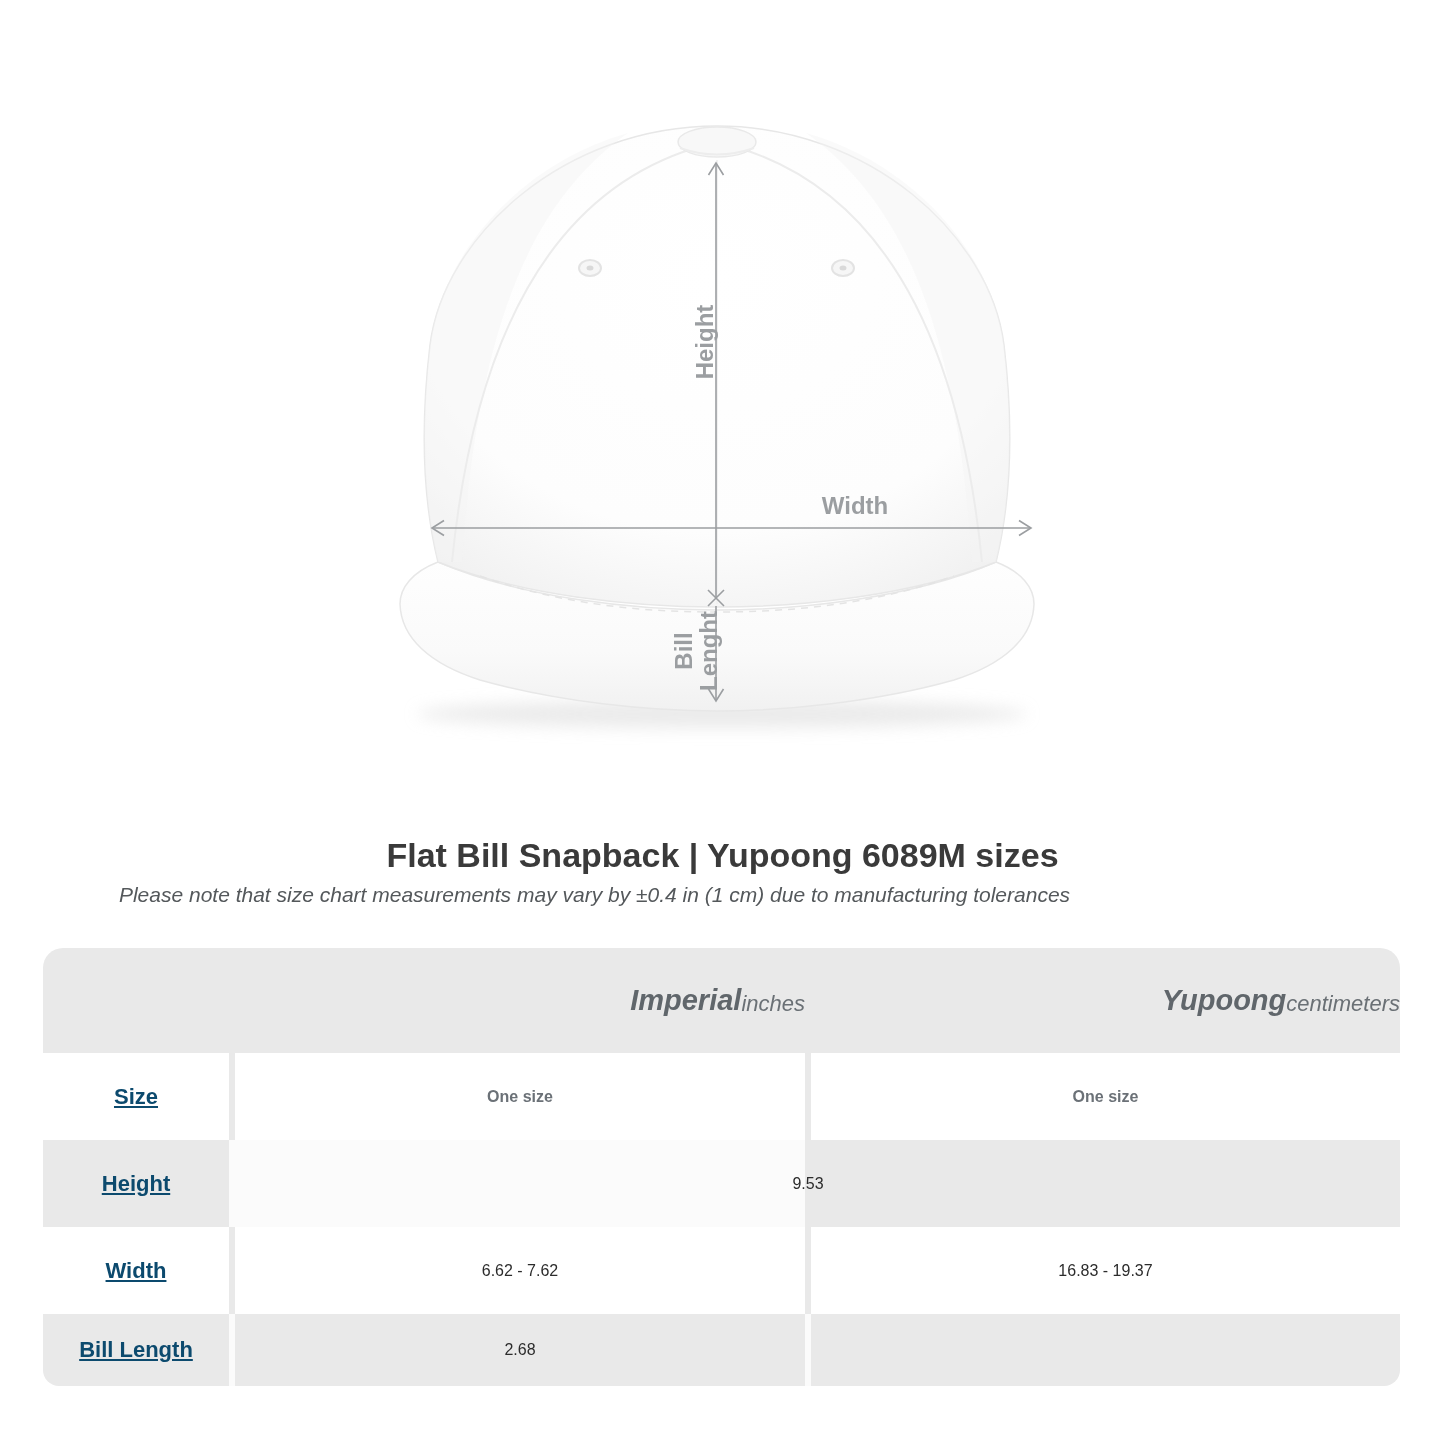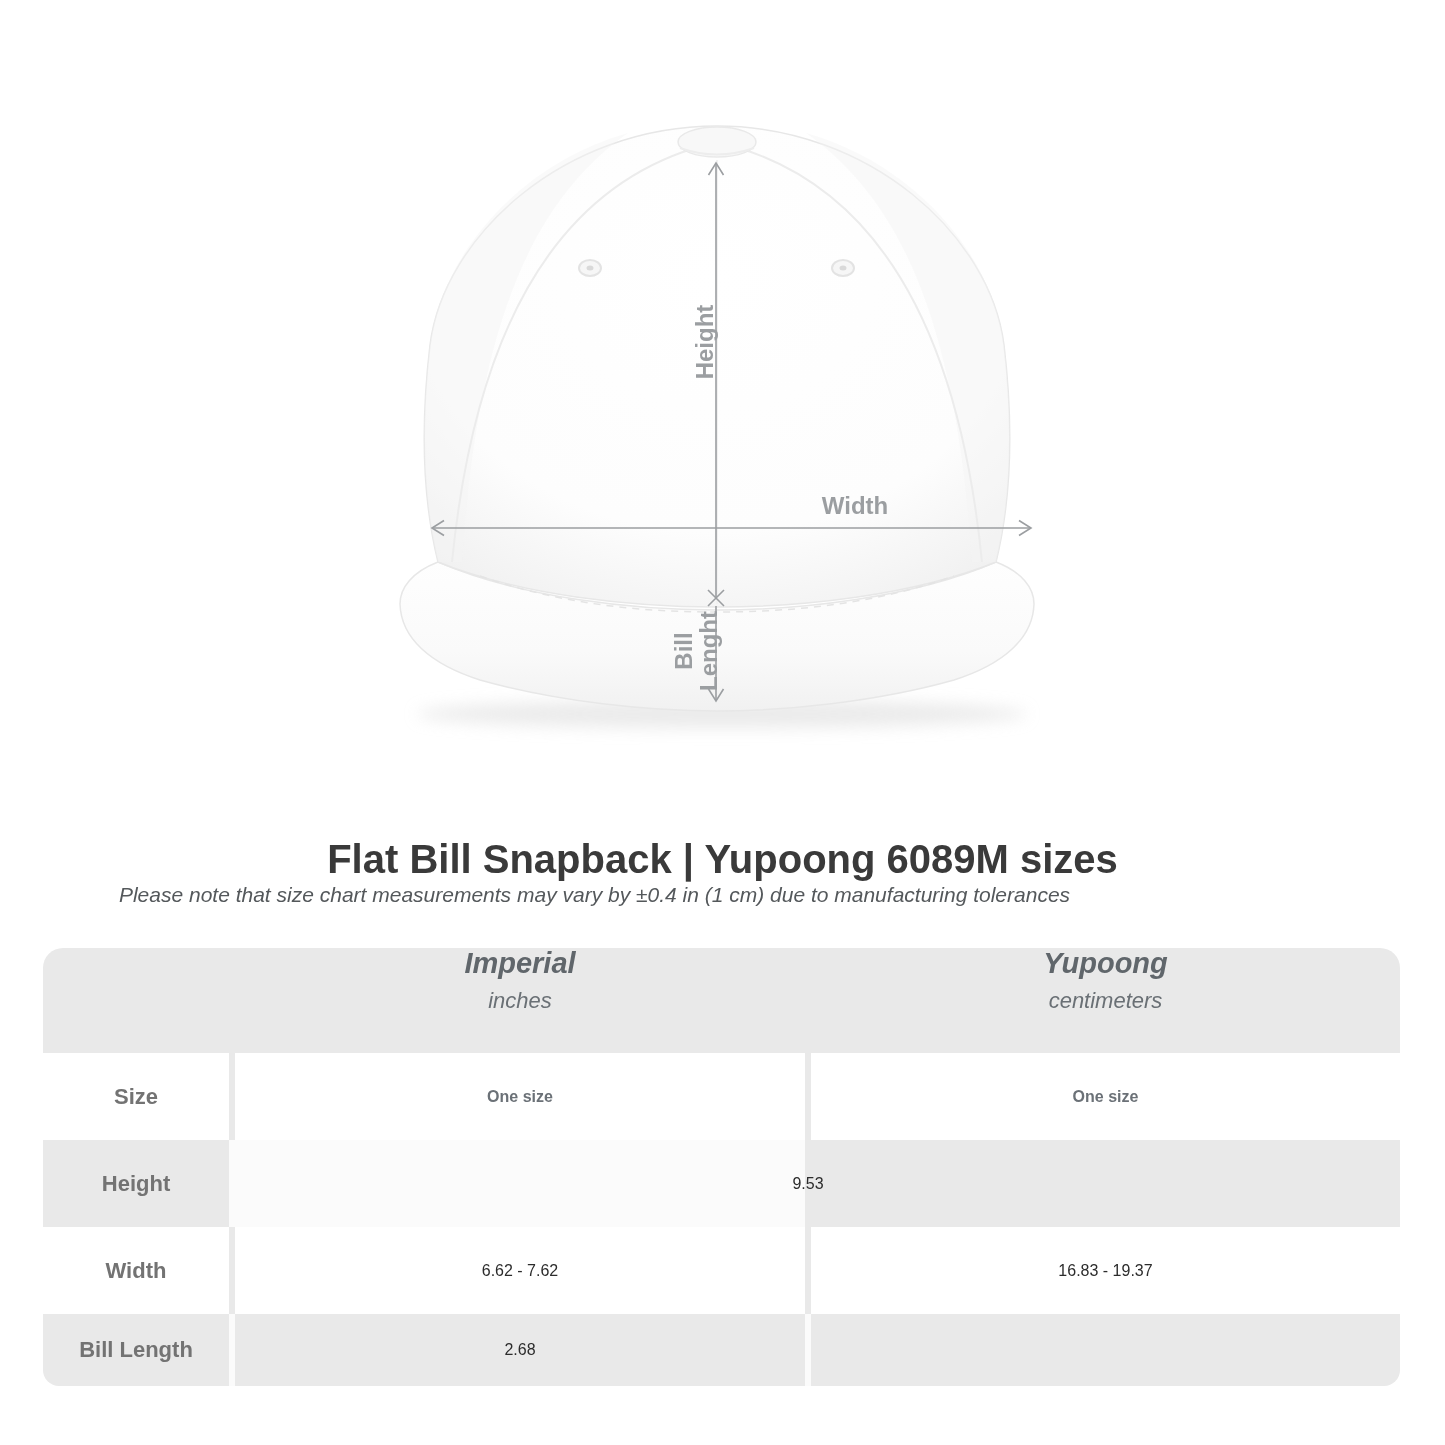--- a/index.html
+++ b/index.html
@@ -7,41 +7,41 @@
        font-family:"Liberation Sans", sans-serif;}
   .page{position:relative;width:1445px;height:1445px;background:#fff;}
 
   
   .hat-wrap{position:absolute;left:0;top:0;width:1445px;height:810px;}
   .dim-label{fill:#9b9ea1;font-family:"Liberation Sans",sans-serif;
              font-weight:bold;font-size:24px;}
 
   
   .title{position:absolute;left:0;top:836px;width:1445px;text-align:center;
-         font-size:40px;font-weight:bold;color:#3a3a3a;line-height:1.15;}
+         font-size:34px;font-weight:bold;color:#3a3a3a;line-height:1.15;}
   .subtitle{position:absolute;left:0;top:882px;width:1189px;text-align:center;
             font-size:21px;font-style:italic;color:#54585b;line-height:1.2;}
 
   
   .size-table{position:absolute;left:43px;top:948px;width:1357px;
               border-radius:20px 20px 16px 16px;overflow:hidden;}
   .thead{height:105px;background:#e9e9e9;
          display:grid;grid-template-columns:186px 6px 570px 6px 1fr;}
-  .hcol{display:flex;flex-direction:column;align-items:center;justify-content:flex-start;}
+  .hcol{display:flex;flex-direction:row;align-items:center;justify-content:flex-end;}
   .hlabel{font-size:29px;font-weight:bold;font-style:italic;color:#60666b;line-height:1.1;}
   .hunit{font-size:22px;font-style:italic;color:#6a7075;line-height:1.2;margin-top:8px;}
 
   .trow{display:grid;grid-template-columns:186px 6px 570px 6px 1fr;height:87px;}
   .trow.last{height:72px;}
   .trow.gray{background:#e9e9e9;}
   .trow.white{background:#ffffff;}
   .trow.white .sep{background:#e9e9e9;}
   .trow.gray .sep{background:#fbfbfb;}
   .cell{display:flex;align-items:center;justify-content:center;}
-  .rlabel{font-size:22px;font-weight:bold;color:#737373;}
+  .rlabel{font-size:22px;font-weight:bold;color:#0c4a6e;text-decoration:underline;}
   .rval{font-size:16px;color:#2c2c2c;}
   .rval.strong{font-weight:bold;color:#6b7177;}
 </style>
 </head>
 <body>
 
 <div class="page">
 
   <div class="hat-wrap">
     <svg width="1445" height="810" viewBox="0 0 1445 810">

